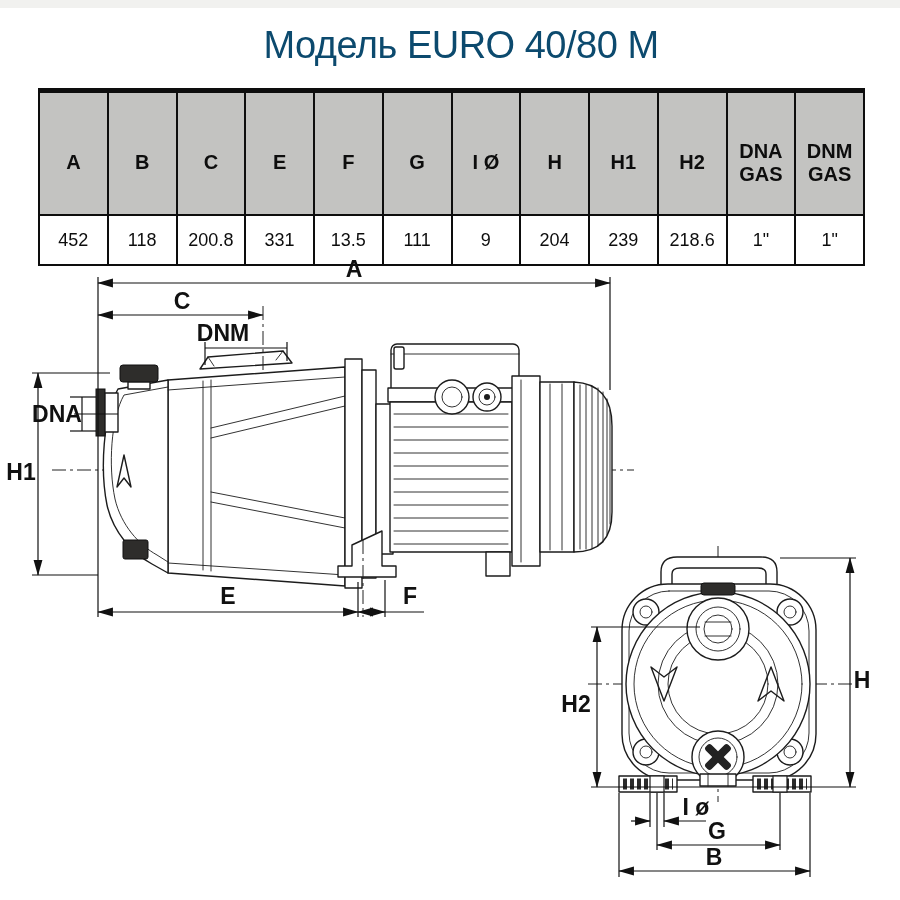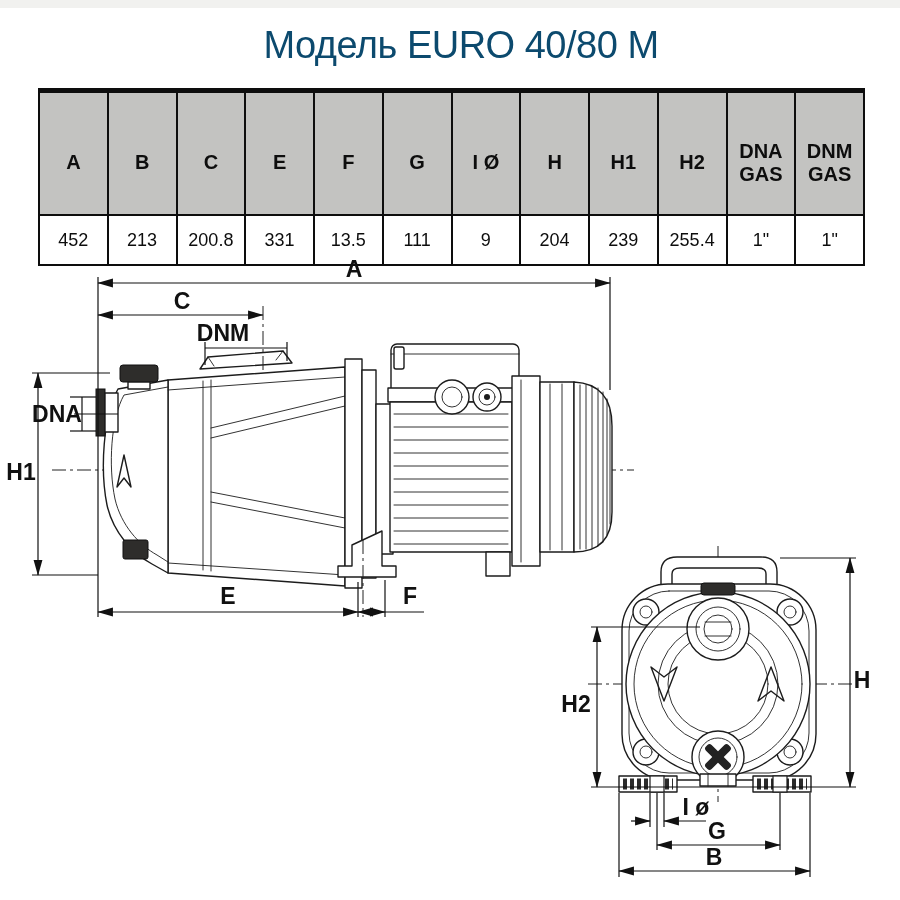--- a/index.html
+++ b/index.html
@@ -42,29 +42,29 @@
         <td>G</td>
         <td>I Ø</td>
         <td>H</td>
         <td>H1</td>
         <td>H2</td>
         <td>DNA GAS</td>
         <td>DNM GAS</td>
       </tr>
       <tr class="val">
         <td>452</td>
-        <td>213</td>
+        <td>118</td>
         <td>200.8</td>
         <td>331</td>
         <td>13.5</td>
         <td>111</td>
         <td>9</td>
         <td>204</td>
         <td>239</td>
-        <td>255.4</td>
+        <td>218.6</td>
         <td>1"</td>
         <td>1"</td>
       </tr>
     </tbody>
   </table>
 
   <svg width="900" height="900" viewBox="0 0 900 900">
     <defs>
       <marker id="ah" viewBox="0 0 12 8" refX="11.5" refY="4" markerWidth="13" markerHeight="9" orient="auto">
         <path d="M12,4 L0,0.6 L0,7.4 Z" fill="#111"></path>

